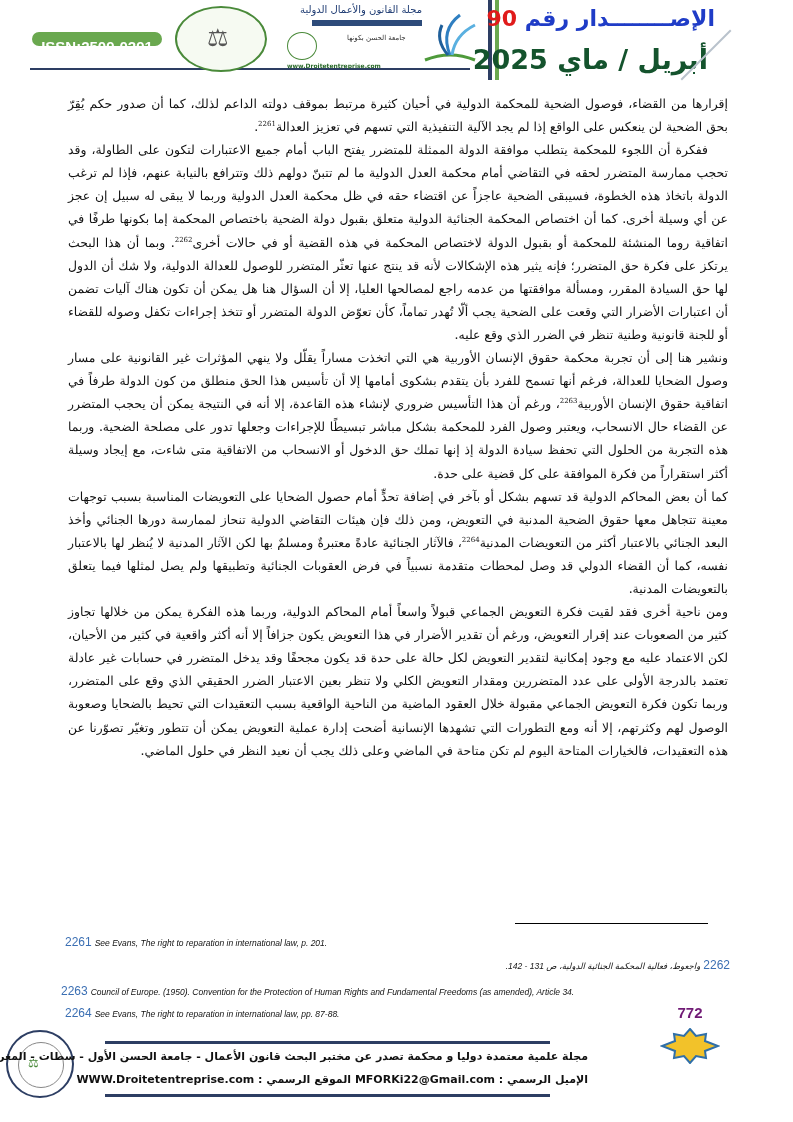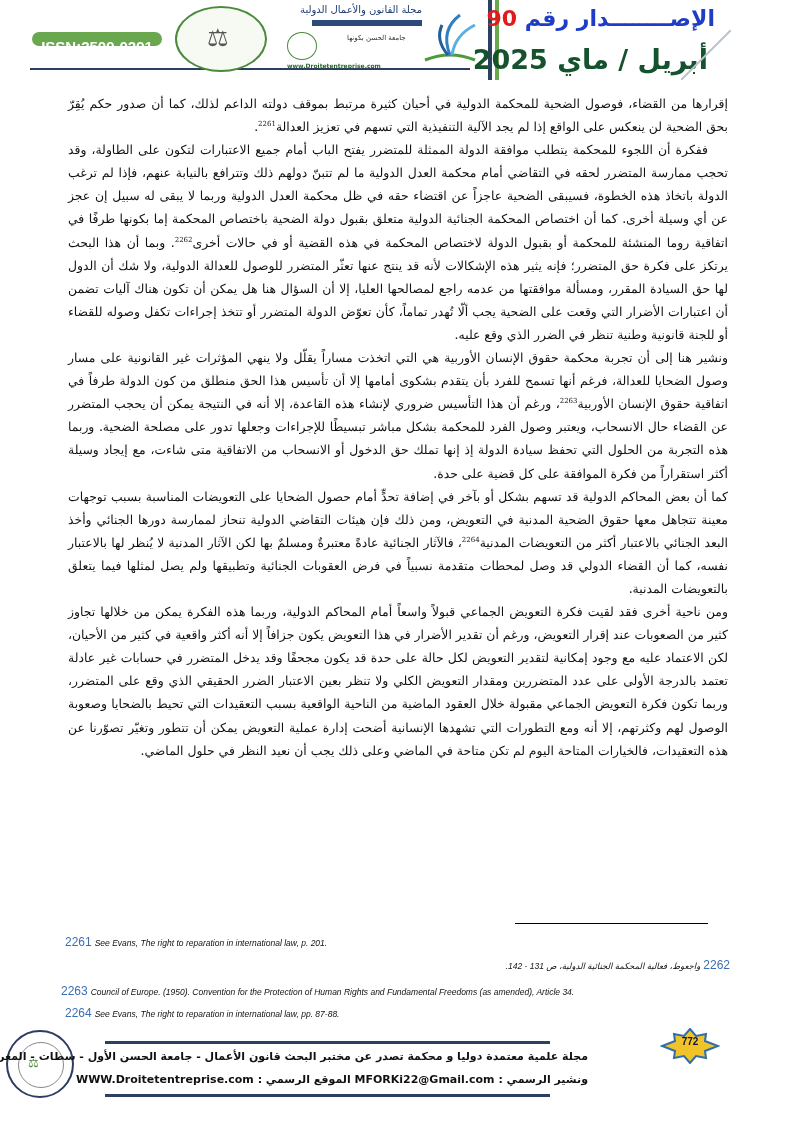--- a/index.html
+++ b/index.html
@@ -30,21 +30,21 @@
 
   .fn-rule { position: absolute; left: 515px; top: 923px; width: 193px; height: 1px; background: #000; }
   .footnote { position: absolute; font-size: 8.5px; font-style: italic; font-family: "Liberation Sans", sans-serif; white-space: nowrap; }
   .footnote .fnum { color: #3b6fb3; font-size: 12px; font-style: normal; margin: 0 3px; }
   .fn-rtl { direction: rtl; }
 
   .footer-rule { position: absolute; left: 105px; height: 3px; width: 445px; background: #2d3e63; }
   .footer-line1 { position: absolute; right: 205px; top: 1050px; font-size: 11px; font-weight: bold; direction: rtl; white-space: nowrap; color: #111; }
   .footer-line2 { position: absolute; right: 205px; top: 1073px; font-size: 11px; font-weight: bold; direction: rtl; white-space: nowrap; color: #111; }
   .page-star { position: absolute; left: 660px; top: 1028px; width: 60px; height: 36px; }
-  .page-num { position: absolute; left: 660px; top: 1036px; width: 60px; text-align: center; font-size: 10px; font-weight: bold; color: #0f172a; font-family: "Liberation Sans", sans-serif; }
+  .page-num { position: absolute; left: 660px; top: 1004px; width: 60px; text-align: center; font-size: 15px; font-weight: bold; color: #701a75; font-family: "Liberation Sans", sans-serif; }
   .author-seal { position: absolute; left: 6px; top: 1030px; width: 64px; height: 64px; border: 2px solid #2d3e63; border-radius: 50%; background: #fff; }
   .author-seal .inner { position: absolute; left: 10px; top: 10px; width: 44px; height: 44px; border: 1px solid #888; border-radius: 50%; }
   .author-seal .mini { position: absolute; left: 20px; top: 24px; font-size: 12px; color: #4a8a3a; }
 </style>
 </head>
 <body>
 
 <div class="header">
   <div class="issn">ISSN:2509-0291</div>
   <div class="header-rule"></div>
@@ -102,19 +102,19 @@
 <div class="footnote" style="left:62px; top:1006px;">
   <span class="fnum">2264</span><span>See Evans, The right to reparation in international law, pp. 87-88.</span>
 </div>
 
 <div class="author-seal">
   <div class="inner"></div>
   <span class="mini">⚖</span>
 </div>
 <div class="footer-rule" style="top:1041px;"></div>
 <div class="footer-line1">مجلة علمية معتمدة  دوليا و محكمة تصدر عن مختبر البحث قانون الأعمال - جامعة الحسن الأول - سطات - المغرب</div>
-<div class="footer-line2">ونشير الرسمي :  MFORKi22@Gmail.com  الموقع الرسمي : WWW.Droitetentreprise.com</div>
+<div class="footer-line2">الإميل الرسمي :  MFORKi22@Gmail.com  الموقع الرسمي : WWW.Droitetentreprise.com</div>
 <div class="footer-rule" style="top:1094px;"></div>
 
 <svg class="page-star" viewBox="0 0 60 36">
   <polygon points="30,1 36,8 46,6 45,13 58,18 45,23 46,30 36,28 30,35 24,28 14,30 15,23 2,18 15,13 14,6 24,8" fill="#f2c22a" stroke="#2f6fa8" stroke-width="2"></polygon>
 </svg>
 <div class="page-num">772</div>
 
 </body></html>

